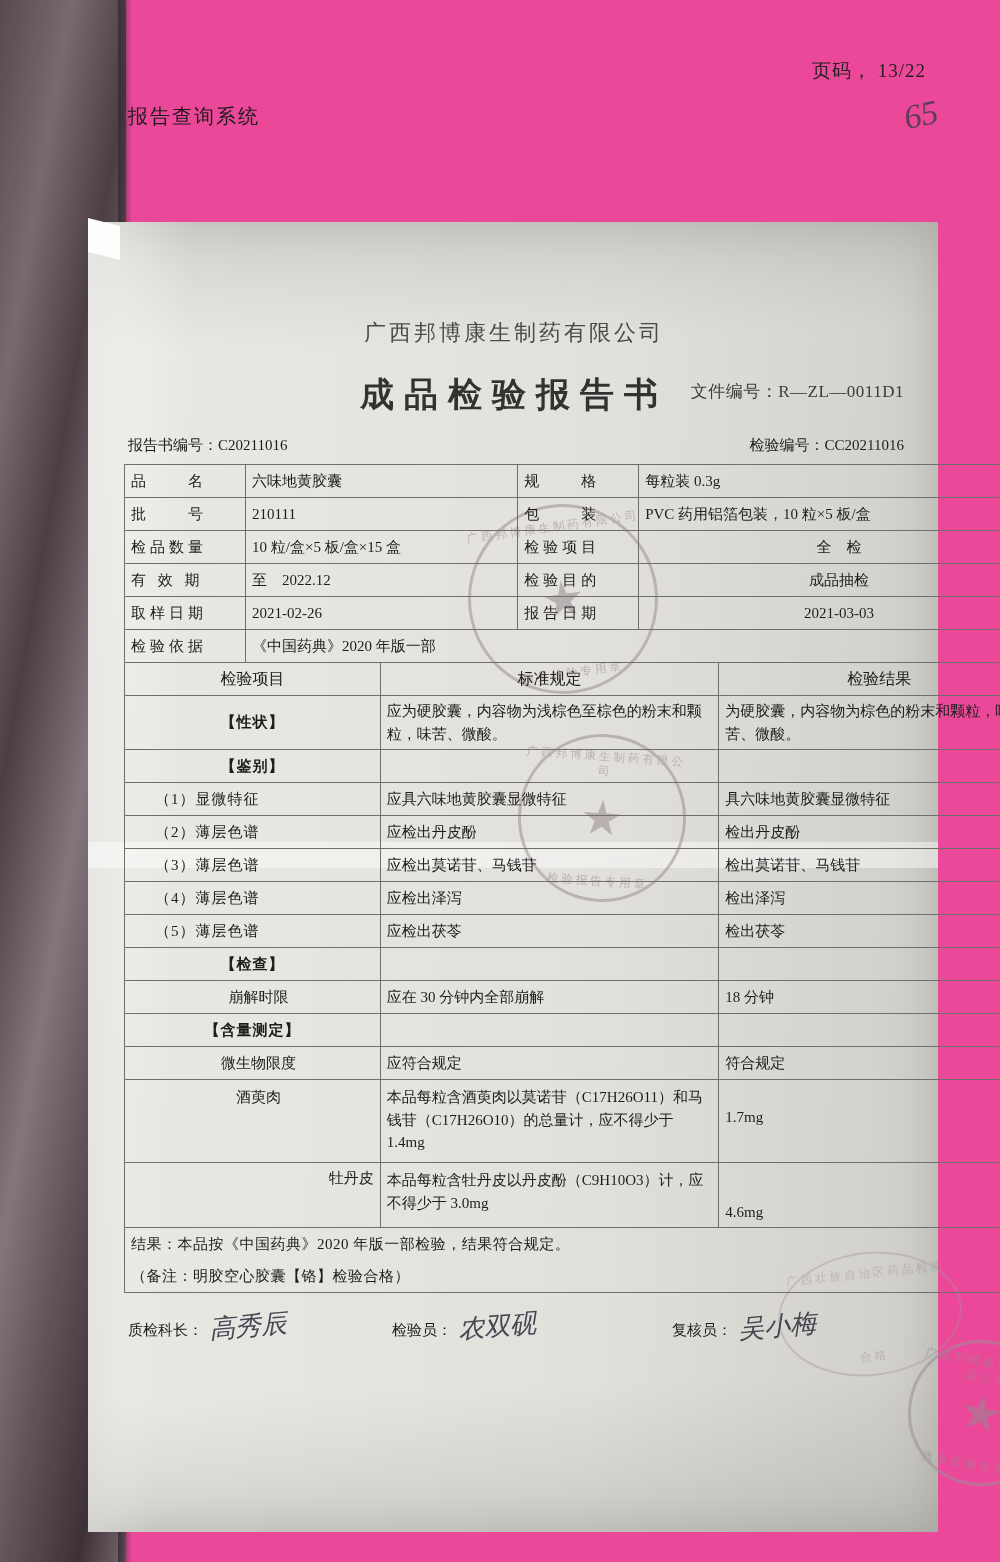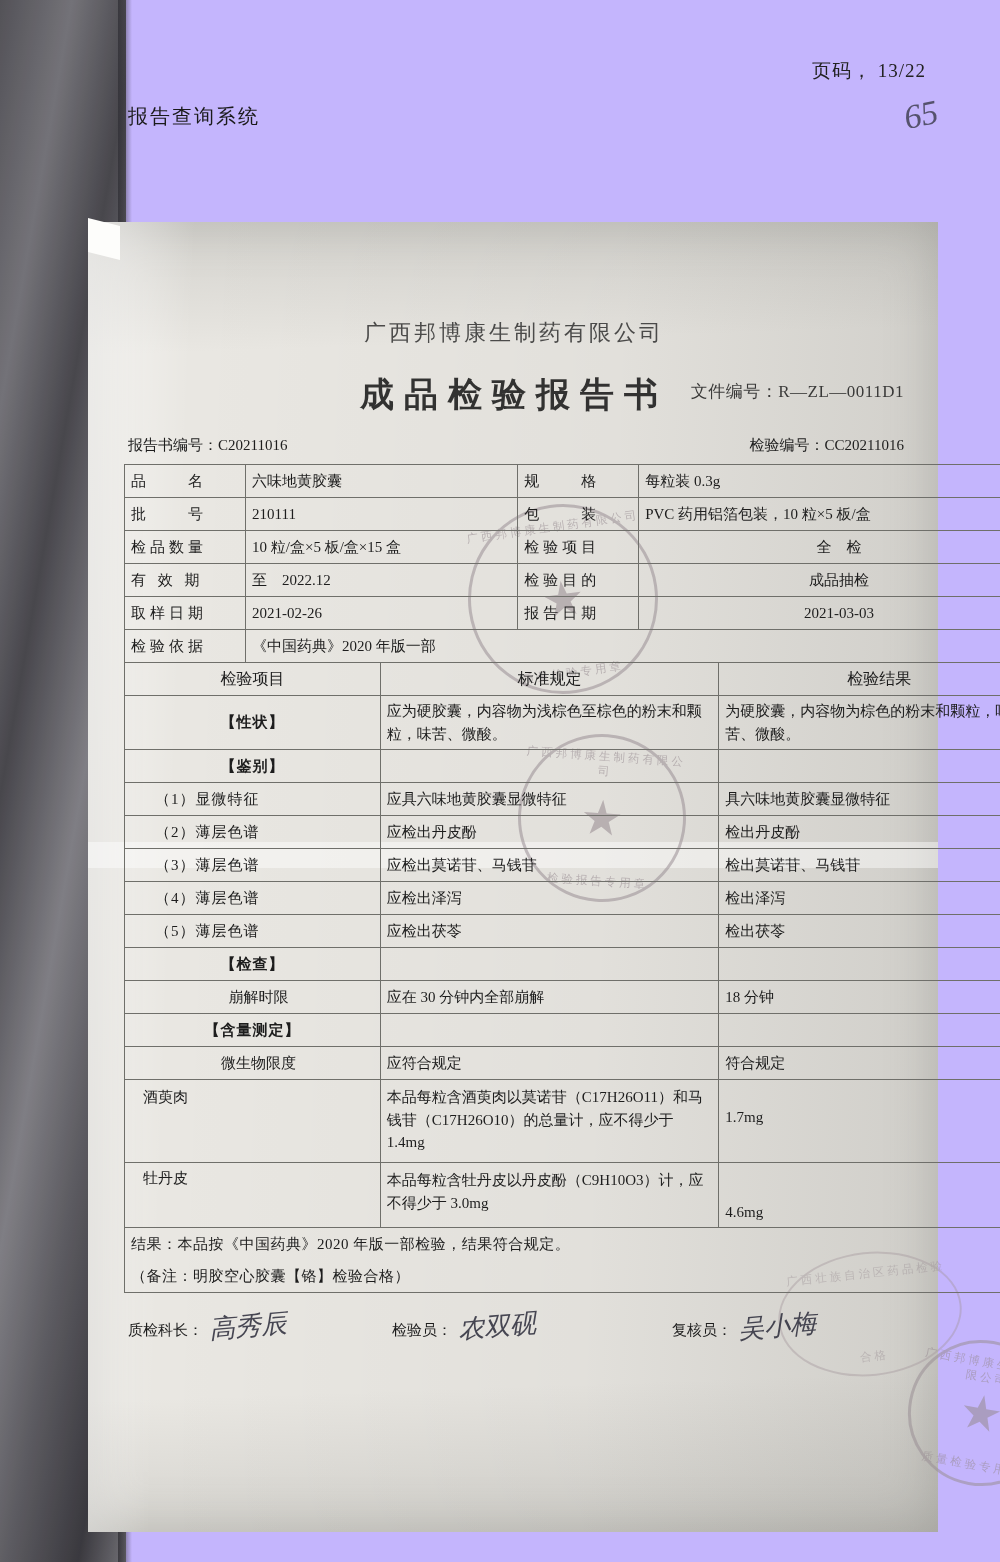--- a/index.html
+++ b/index.html
@@ -9,21 +9,21 @@
   }
   body {
     font-family: "Liberation Serif", "DejaVu Serif", serif;
     color: #1c1c1c;
   }
   .page {
     position: relative;
     width: 1000px;
     height: 1562px;
     overflow: hidden;
-    background: #c4b5fd;
+    background: #ec4899;
   }
   
   .scan-edge {
     position: absolute;
     left: 0; top: 0;
     width: 126px; height: 1562px;
     background: linear-gradient(100deg, #4a4a4a 0%, #6d6d6d 18%, #3e3e3e 35%, #7a7a7a 55%, #555 70%, #2f2f2f 88%, #6a6a6a 100%);
     opacity: 0.92;
   }
   .scan-edge:after {
@@ -378,26 +378,26 @@
             <td class="blk">【含量测定】</td>
             <td></td>
             <td></td>
           </tr>
           <tr>
             <td class="sub2" style="text-align:center">微生物限度</td>
             <td>应符合规定</td>
             <td>符合规定</td>
           </tr>
           <tr>
-            <td class="sub2" style="vertical-align:top;padding-top:6px">酒萸肉</td>
+            <td class="sub2" style="text-align:center;vertical-align:top;padding-top:6px">酒萸肉</td>
             <td style="height:72px;vertical-align:top;padding-top:6px">本品每粒含酒萸肉以莫诺苷（C17H26O11）和马钱苷（C17H26O10）的总量计，应不得少于 1.4mg</td>
             <td style="vertical-align:top;padding-top:26px">1.7mg</td>
           </tr>
           <tr>
-            <td class="sub2" style="text-align:left;vertical-align:top;">牡丹皮</td>
+            <td class="sub2" style="text-align:right;vertical-align:top;">牡丹皮</td>
             <td style="height:54px;vertical-align:top;padding-top:6px">本品每粒含牡丹皮以丹皮酚（C9H10O3）计，应不得少于 3.0mg</td>
             <td style="vertical-align:bottom">4.6mg</td>
           </tr>
 
           <tr class="note">
             <td colspan="3" style="border-bottom:none">结果：本品按《中国药典》2020 年版一部检验，结果符合规定。</td>
           </tr>
           <tr class="note">
             <td colspan="3" style="border-top:none">（备注：明胶空心胶囊【铬】检验合格）</td>
           </tr>

